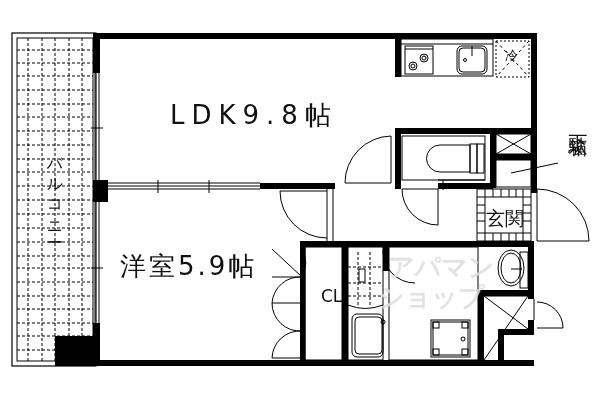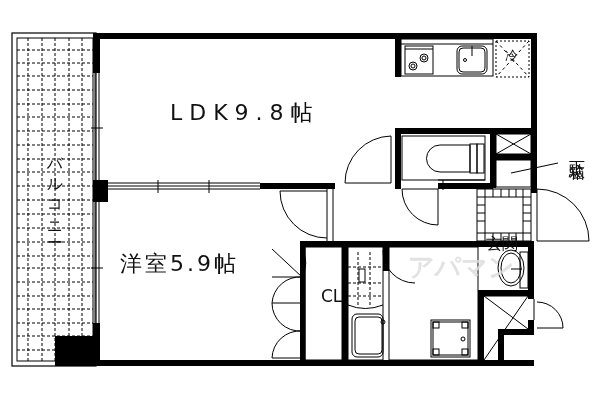--- a/index.html
+++ b/index.html
@@ -1,21 +1,21 @@
 <!DOCTYPE html>
 <html><head>
 <meta charset="utf-8">
 <style>
   html,body{margin:0;padding:0;background:#fff;}
   body{width:600px;height:400px;position:relative;overflow:hidden;font-family:"DejaVu Sans",sans-serif;}
   svg{position:absolute;left:0;top:0;}
   .lbl{position:absolute;color:#111;white-space:nowrap;}
-  .room-big{font-size:22px;letter-spacing:7px;}
+  .room-big{font-size:26px;letter-spacing:7px;}
   .vtext{writing-mode:vertical-rl;font-size:16px;letter-spacing:4px;}
-  .small{font-size:16px;margin-top:28px;}
+  .small{font-size:19px;}
   .cl{font-size:17px;line-height:26px;text-align:right;width:14px;}
   .watermark{position:absolute;color:#ddd;font-weight:bold;opacity:.85;pointer-events:none;}
 </style>
 </head>
 <body>
 
 <svg width="600" height="400" viewBox="0 0 600 400" xmlns="http://www.w3.org/2000/svg" fill="none" stroke="#000">
 
   <g>
     <rect x="12" y="33" width="84" height="333" stroke-width="1.2"></rect>
@@ -249,15 +249,16 @@
 <div class="lbl room-big" style="left:170px;top:98px;">LDK9.8帖</div>
 <div class="lbl room-big" style="left:120px;top:249px;letter-spacing:3px;">洋室5.9帖</div>
 <div class="lbl vtext" style="left:44px;top:145px;">バルコニー</div>
 <div class="lbl cl" style="left:317px;top:283px;">
   <span style="display:inline-block;width:10px;word-break:break-all;">CL</span>
 </div>
 <div class="lbl small" style="left:486px;top:206px;">玄関</div>
 <div class="lbl vtext small" style="left:566px;top:120px;letter-spacing:2px;">下駄箱</div>
 <div class="lbl" style="left:505px;top:47px;font-size:13px;">冷</div>
 
-<div class="watermark" style="left:408px;top:252px;font-size:26px;line-height:30px;">
+<div class="watermark" style="left:388px;top:252px;font-size:26px;line-height:30px;">
   <div>アパマン</div>
+  <div style="margin-left:-10px;">ショップ</div>
 </div>
 
 </body></html>

